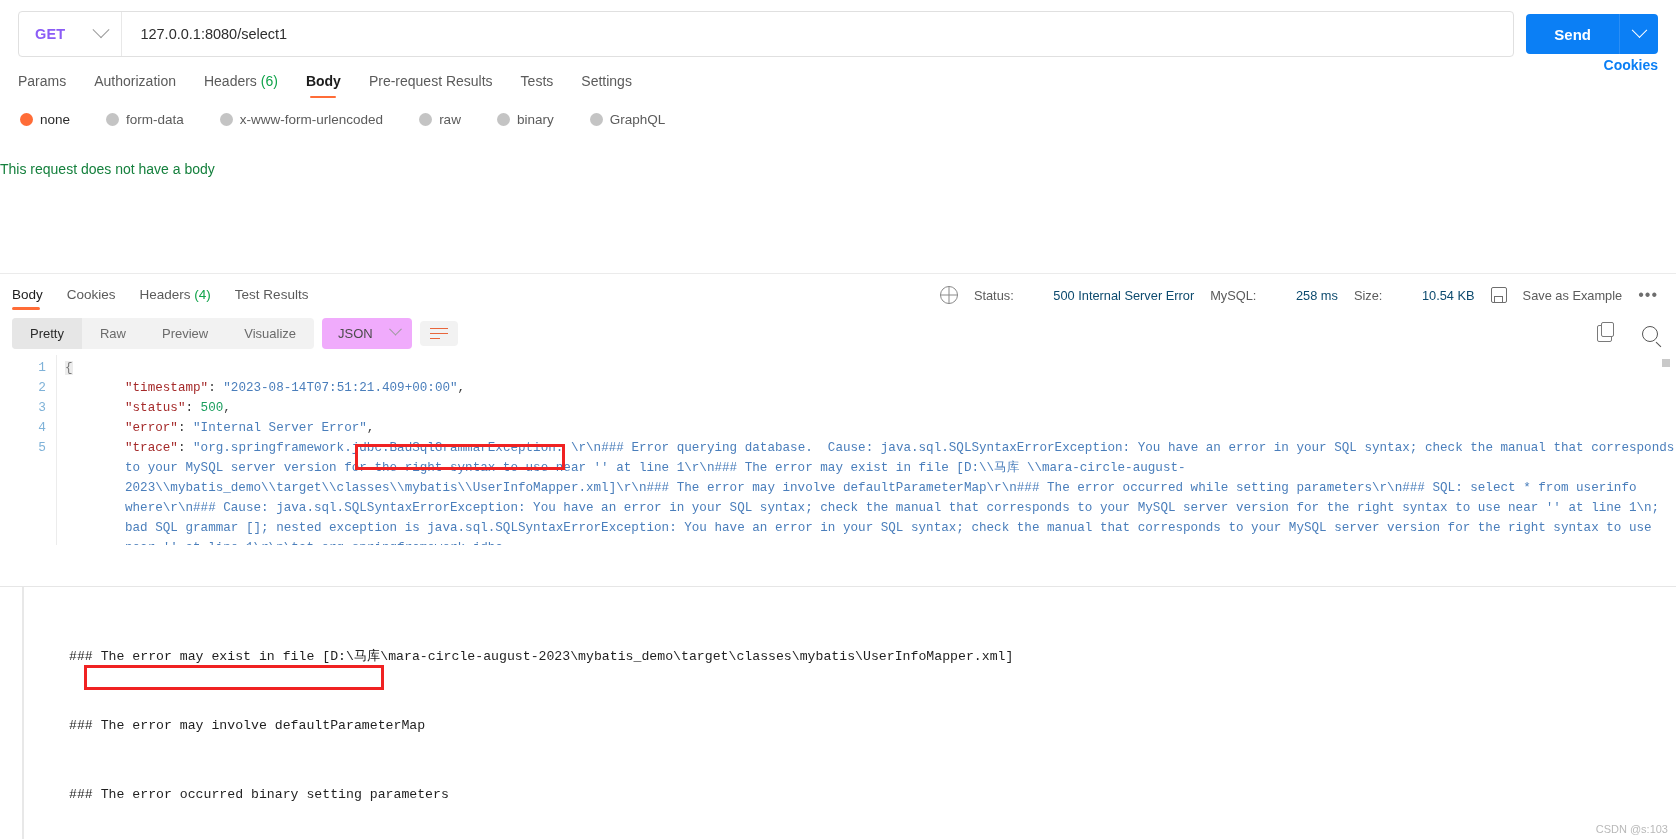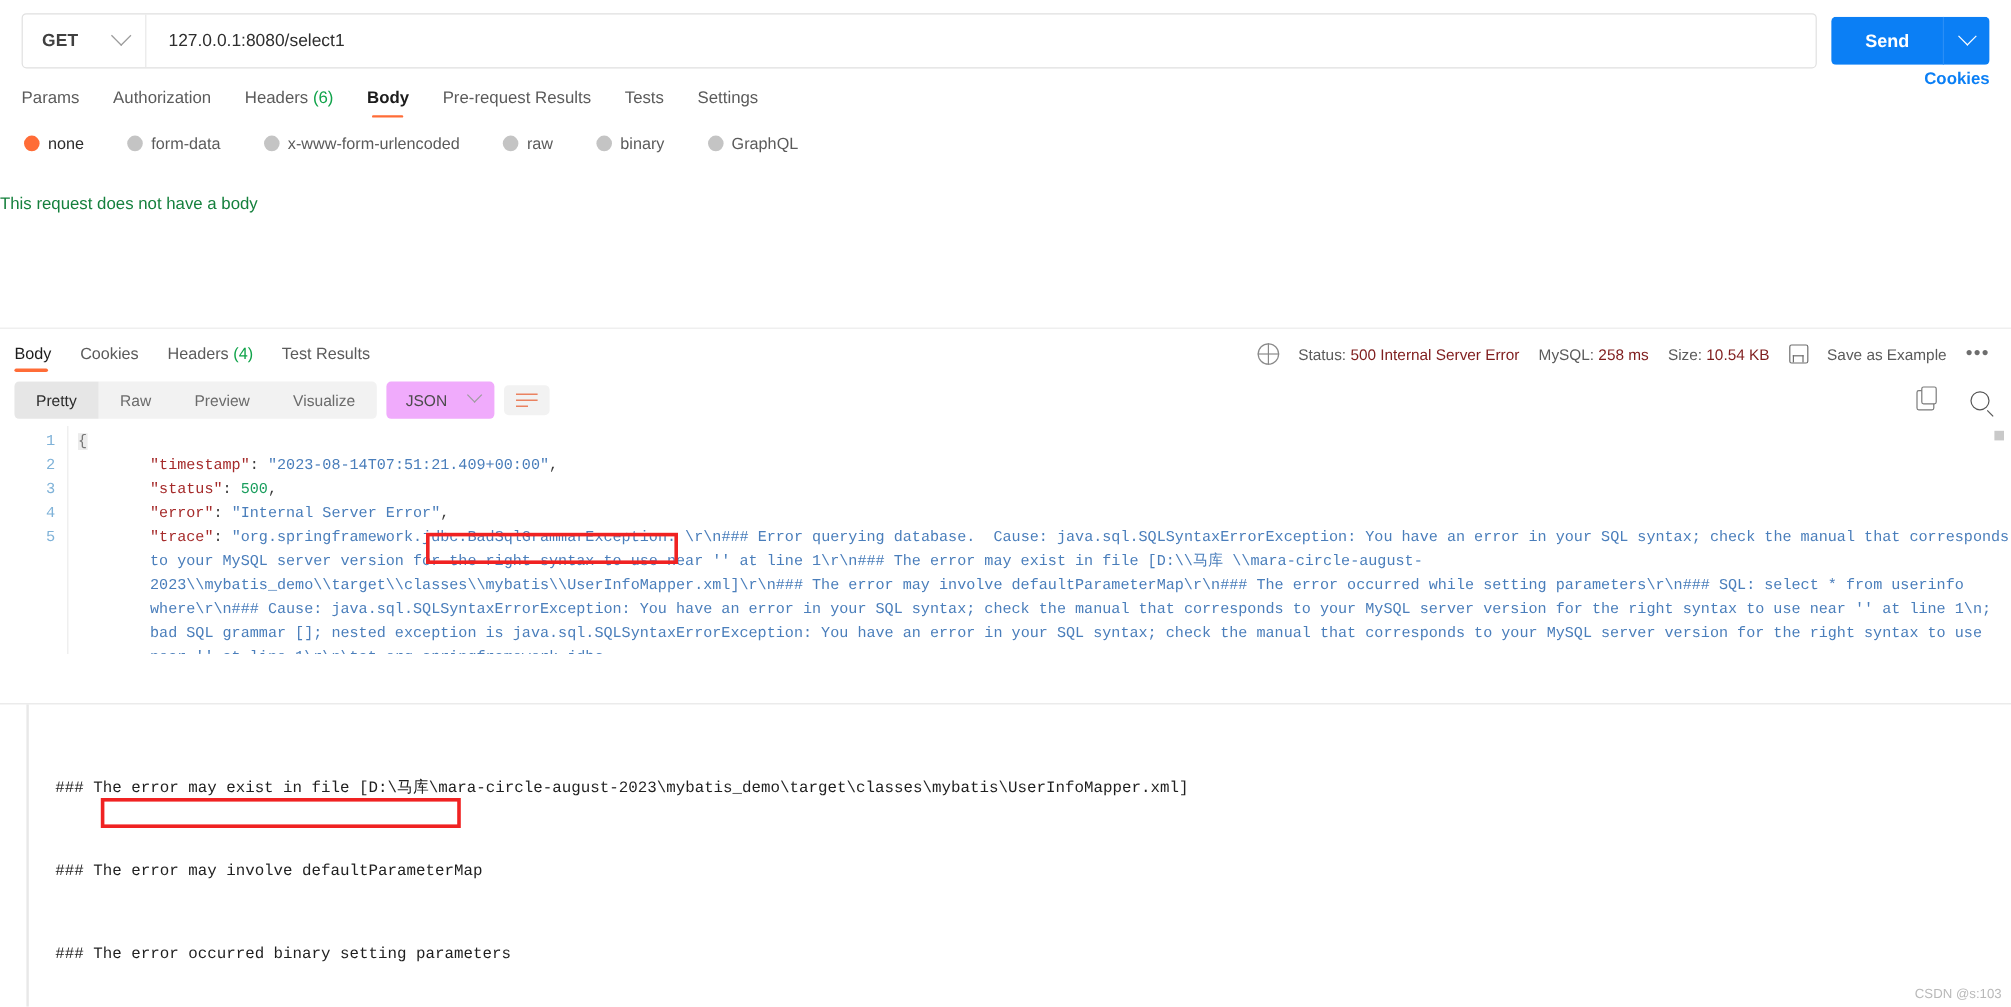--- a/index.html
+++ b/index.html
@@ -36,21 +36,21 @@
     display: flex;
     align-items: center;
     height: 100%;
     padding: 0 14px 0 16px;
     gap: 30px;
     border-right: 1px solid #e8e8e8;
   }
   .method-label {
     font-size: 14.5px;
     font-weight: bold;
-    color: #404040;
+    color: #8b5cf6;
     letter-spacing: .2px;
   }
   .chev {
     width: 11px; height: 11px;
     border-right: 1.6px solid #9b9b9b;
     border-bottom: 1.6px solid #9b9b9b;
     transform: rotate(45deg) translate(-3px,-3px);
   }
   .url-text {
     padding-left: 18px;
@@ -192,21 +192,21 @@
   }
   .resp-meta {
     margin-left: auto;
     display: flex;
     align-items: center;
     gap: 16px;
     font-size: 12.8px;
     color: #5b5b5b;
     padding-bottom: 6px;
   }
-  .meta-val-green { color: #7f1d1d; }
+  .meta-val-green { color: #0c4a6e; margin-left: 36px; }
   .globe-icon {
     width: 16px; height: 16px;
     border: 1.4px solid #8a8a8a;
     border-radius: 50%;
     position: relative;
   }
   .globe-icon::before {
     content:"";
     position:absolute; left:50%; top:-1.4px; bottom:-1.4px;
     width:0; border-left:1.4px solid #8a8a8a;
@@ -397,21 +397,21 @@
     padding-left: 44px;
     padding-right: 20px;
     font-family: "Liberation Mono", monospace;
     font-size: 13.2px;
     line-height: 23px;
     color: #1f1f1f;
     white-space: pre-wrap;
     word-break: break-word;
     border-left: 2px solid #d9534f00;
   }
-  .bp-line { display: block; }
+  .bp-line { display: block; margin-left: 23px; }
   .left-rail {
     position: absolute;
     left: 22px; top: 0; bottom: 0;
     width: 2px;
     background: #e8e8e8;
   }
   .watermark {
     position: absolute;
     right: 8px;
     bottom: 4px;

